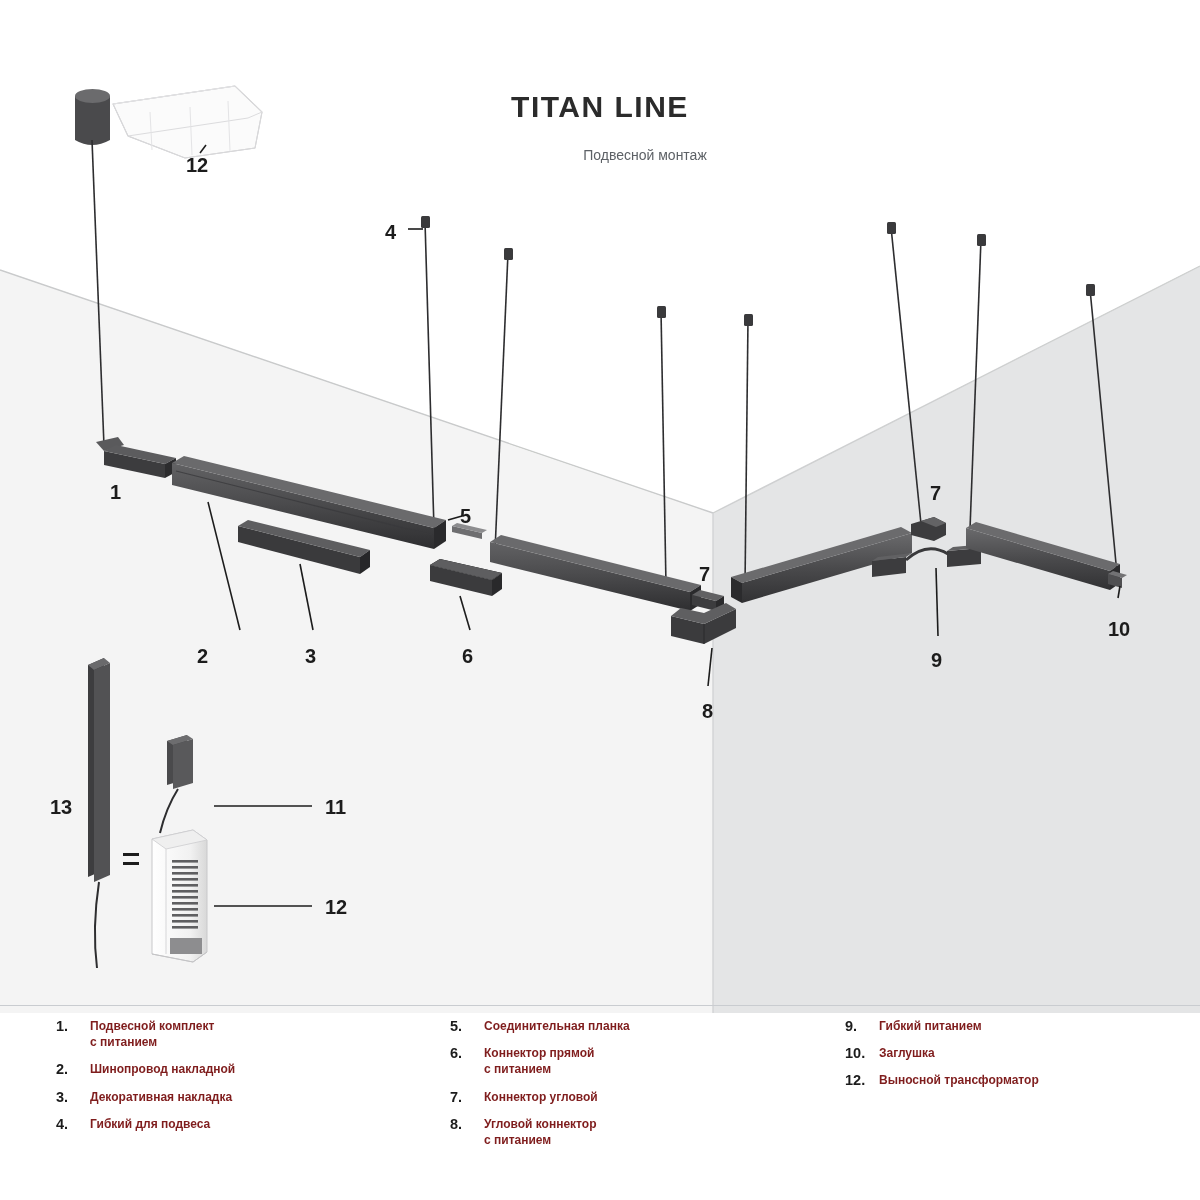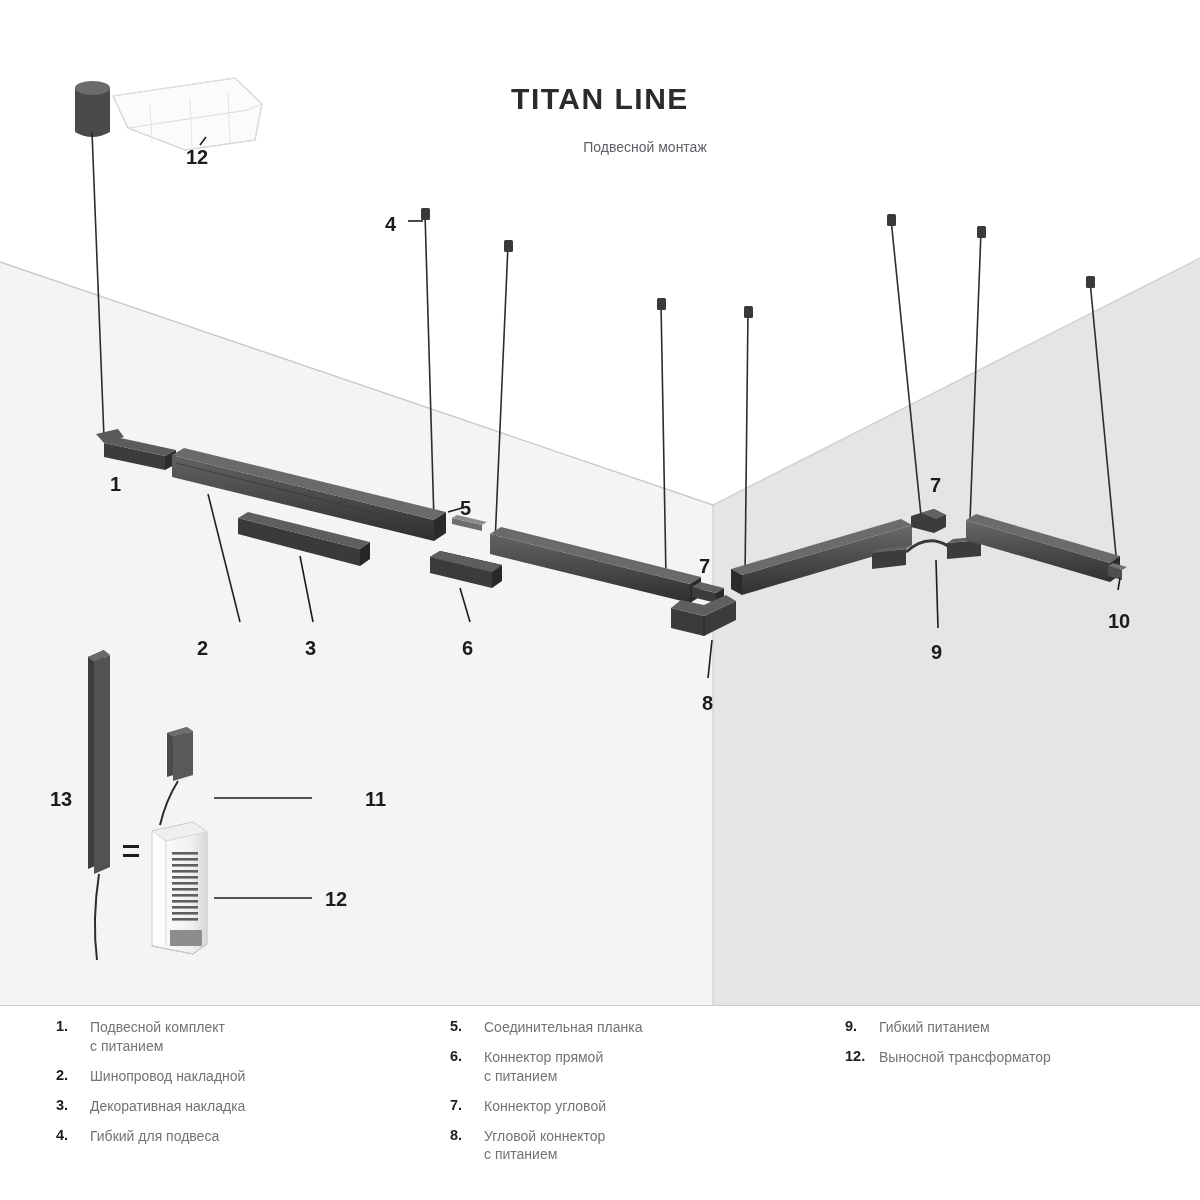--- a/index.html
+++ b/index.html
@@ -16,21 +16,21 @@
   }
   #stage {
     position: relative;
     width: 1200px;
     height: 1200px;
   }
 
   
   .scene {
     position: absolute;
-    left: 0; top: 0;
+    left: 0; top: 8px;
     width: 1200px;
     height: 1005px;
     overflow: hidden;
     background: #84cc16;
   }
   .scene svg { position: absolute; left: 0; top: 0; }
 
   
   .title {
     position: absolute;
@@ -85,23 +85,23 @@
   }
   .legend-idx {
     width: 34px;
     flex: 0 0 34px;
     font-size: 14.5px;
     font-weight: bold;
     color: #1c1c1c;
     text-align: left;
   }
   .legend-label {
-    font-size: 14px;
-    font-weight: normal;
-    color: #737373;
+    font-size: 12px;
+    font-weight: bold;
+    color: #7f1d1d;
     line-height: 1.35;
     white-space: pre-line;
   }
 </style>
 </head>
 <body>
 
 <div id="stage">
 
   <div class="scene">
@@ -318,21 +318,21 @@
     <div class="num" style="left:197px; top:637px;">2</div>
     <div class="num" style="left:305px; top:637px;">3</div>
     <div class="num" style="left:462px; top:637px;">6</div>
     <div class="num" style="left:699px; top:555px;">7</div>
     <div class="num" style="left:702px; top:692px;">8</div>
     <div class="num" style="left:930px; top:474px;">7</div>
     <div class="num" style="left:931px; top:641px;">9</div>
     <div class="num" style="left:1108px; top:600px;margin-top:10px;">10</div>
     <div class="num" style="left:186px; top:146px;">12</div>
     <div class="num" style="left:50px; top:788px;">13</div>
-    <div class="num" style="left:325px; top:788px;margin-left:40px;">11</div>
+    <div class="num" style="left:325px; top:788px;">11</div>
     <div class="num" style="left:325px; top:888px;">12</div>
   </div>
 
   <div class="legend">
 
     <div class="legend-col col1">
       <div class="legend-item">
         <div class="legend-idx">1.</div>
         <div class="legend-label">Подвесной комплект
 с питанием</div>
@@ -371,20 +371,24 @@
 с питанием</div>
       </div>
     </div>
 
     <div class="legend-col col3">
       <div class="legend-item">
         <div class="legend-idx">9.</div>
         <div class="legend-label">Гибкий питанием</div>
       </div>
       <div class="legend-item">
+        <div class="legend-idx">10.</div>
+        <div class="legend-label">Заглушка</div>
+      </div>
+      <div class="legend-item">
         <div class="legend-idx">12.</div>
         <div class="legend-label">Выносной трансформатор</div>
       </div>
     </div>
 
   </div>
 
 </div>
 
 </body></html>

